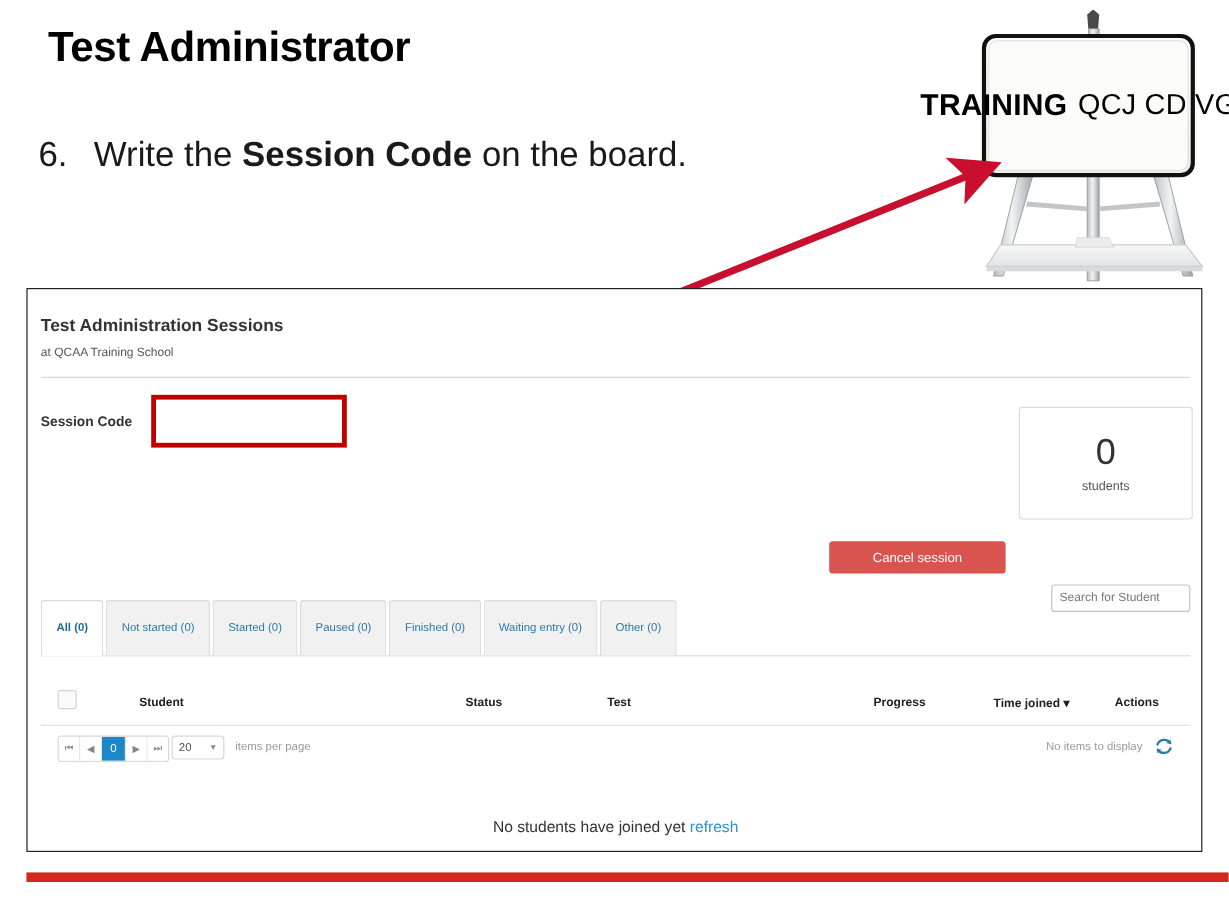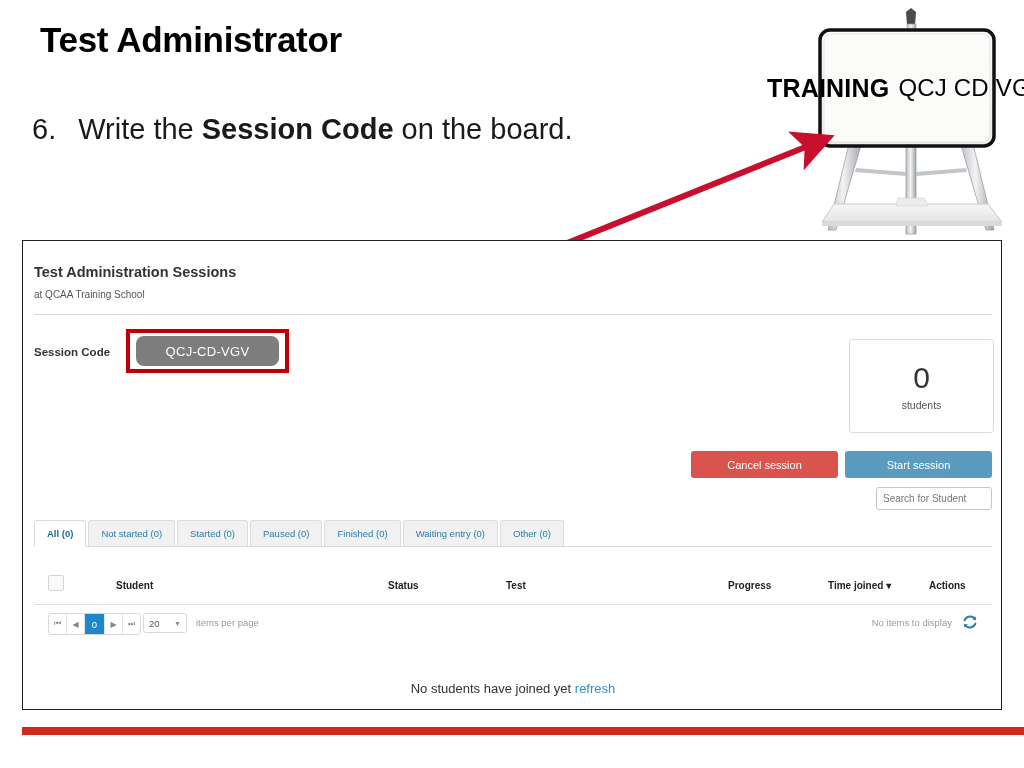--- a/index.html
+++ b/index.html
@@ -243,21 +243,21 @@
     left: 11px;
     top: 279px;
     width: 958px;
     height: 26px;
     display: flex;
     align-items: flex-end;
     border-bottom: 1px solid #dcdcdc;
   }
   .tab {
     height: 25px;
-    padding: 0 12px;
+    padding: 10px 12px;
     display: flex;
     align-items: center;
     font-size: 9.5px;
     color: #2b7aa8;
     background: #f1f1f1;
     border: 1px solid #dcdcdc;
     border-bottom: none;
     border-radius: 3px 3px 0 0;
     margin-right: 2px;
     cursor: pointer;
@@ -467,30 +467,28 @@
 
 <div class="app-panel">
   <div class="panel-inner">
 
     <div class="app-title">Test Administration Sessions</div>
     <div class="app-subtitle">at QCAA Training School</div>
     <div class="divider-top"></div>
 
     <div class="session-code-label">Session Code</div>
     <div class="code-highlight"></div>
-    <div class="code-badge">QCJ-CD-VGV</div>
 
 
     <div class="students-box">
       <div class="students-count">0</div>
       <div class="students-label">students</div>
     </div>
 
     <button class="btn btn-cancel">Cancel session</button>
-    <button class="btn btn-start">Start session</button>
 
     <input class="search-input" type="text" placeholder="Search for Student" style="">
 
     <div class="tabs">
       <div class="tab active">All (0)</div>
       <div class="tab">Not started (0)</div>
       <div class="tab">Started (0)</div>
       <div class="tab">Paused (0)</div>
       <div class="tab">Finished (0)</div>
       <div class="tab">Waiting entry (0)</div>

